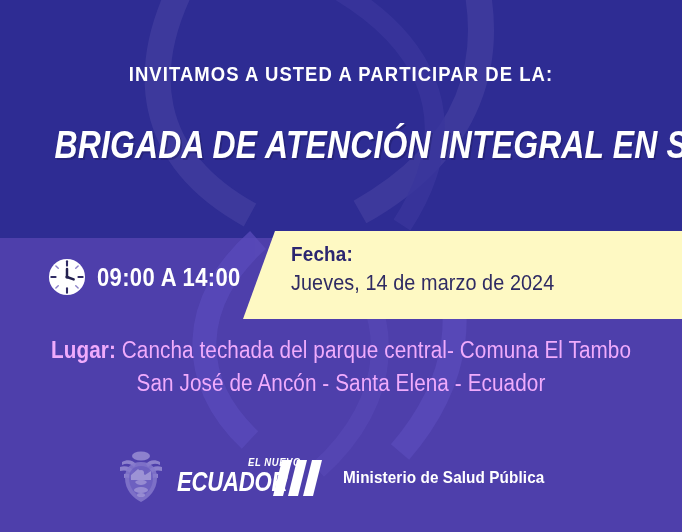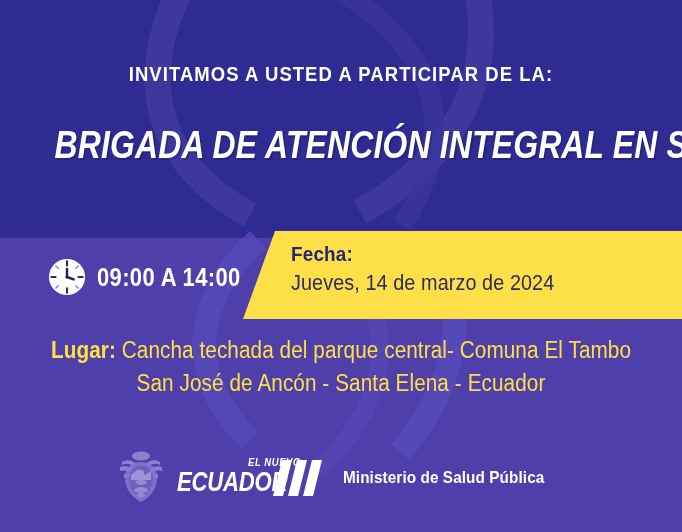--- a/index.html
+++ b/index.html
@@ -79,21 +79,21 @@
     text-shadow: 2px 2px 0 rgba(20,18,70,0.30);
   }
 
   
   .date-panel {
     position: absolute;
     left: 243px;
     top: 231px;
     width: 439px;
     height: 88px;
-    background: #fde047;
+    background: #fef9c3;
     z-index: 4;
     border-top-left-radius: 26px;
     clip-path: polygon(32px 0, 439px 0, 439px 88px, 0 88px);
   }
   .date-panel-inner {
     position: absolute;
     left: 48px;
     top: 11px;
     width: 380px;
   }
@@ -146,21 +146,21 @@
   }
 
   
   .place-block {
     position: absolute;
     left: 0;
     top: 336px;
     width: 682px;
     text-align: center;
     z-index: 5;
-    color: #fde047;
+    color: #f0abfc;
   }
   .place-line1 {
     font-size: 23px;
     font-weight: 400;
     letter-spacing: 0.1px;
     transform: scaleX(0.9);
     transform-origin: center top;
     white-space: nowrap;
     line-height: 1.25;
   }

